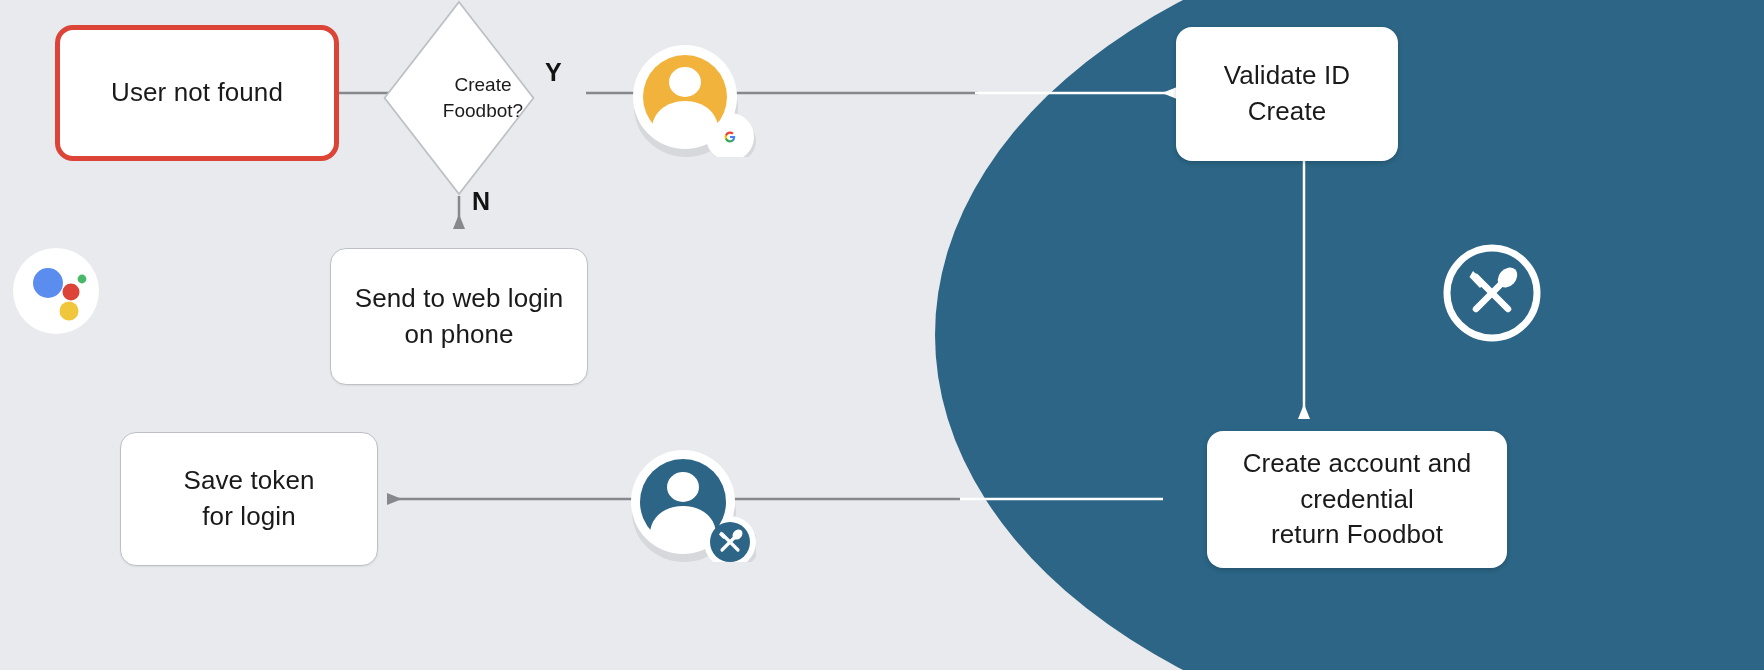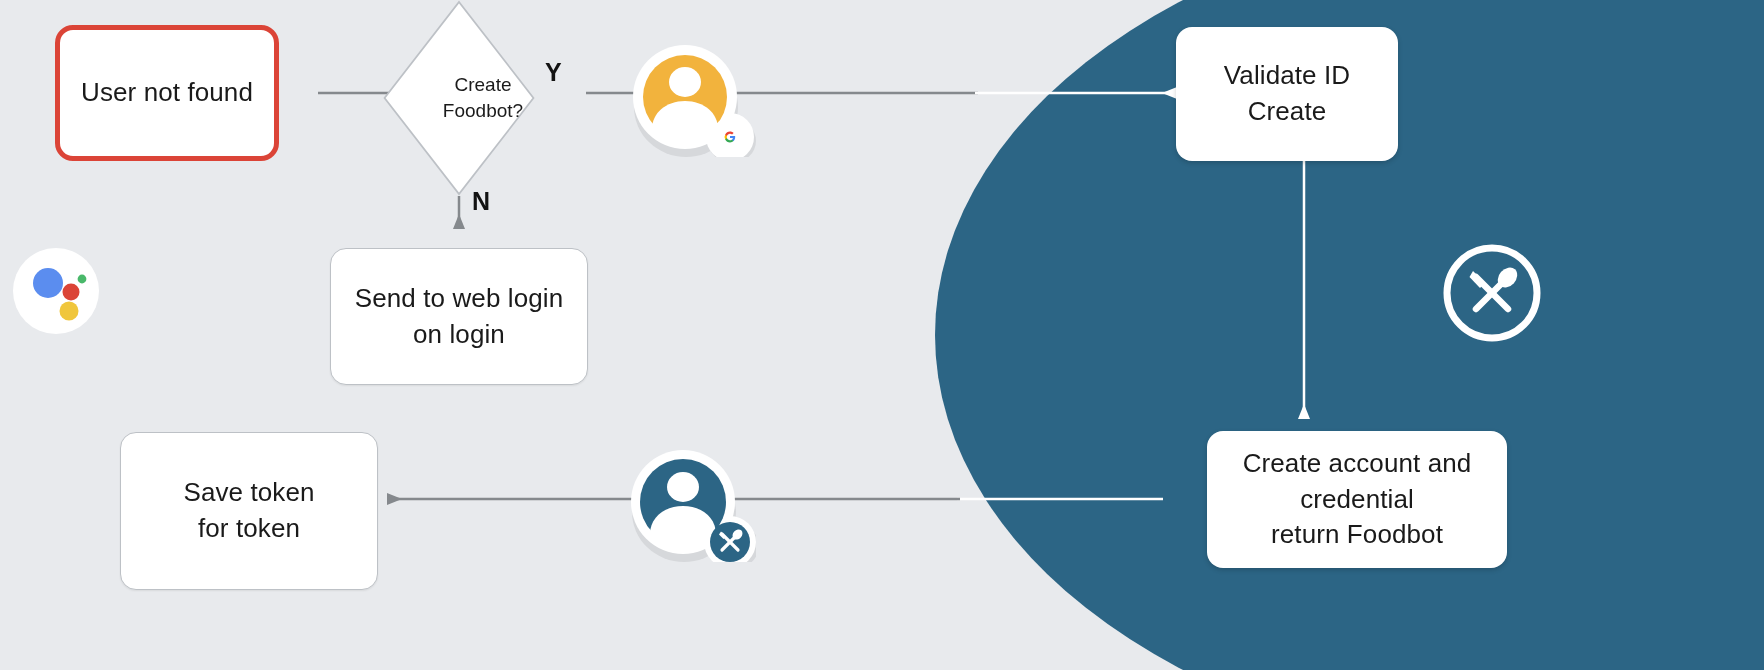--- a/index.html
+++ b/index.html
@@ -137,21 +137,21 @@
       <line x1="1304" y1="161" x2="1304" y2="418" stroke="#FFFFFF" stroke-width="2.5" marker-end="url(#arrowWhite)"></line>
     </g>
 
     <g>
       <line x1="1163" y1="499" x2="957" y2="499" stroke="#FFFFFF" stroke-width="2.5"></line>
       <line x1="960" y1="499" x2="722" y2="499" stroke="#85898D" stroke-width="2.5"></line>
       <line x1="648" y1="499" x2="388" y2="499" stroke="#85898D" stroke-width="2.5" marker-end="url(#arrowGrayL)"></line>
     </g>
   </svg>
 
-  <div class="node alert" style="left:55px; top:25px; width:224px; height:136px;">
+  <div class="node alert" style="left:55px; top:25px; width:284px; height:136px;">
     <span>User not found</span>
   </div>
 
   <div class="diamond-wrap" style="left:383px; top:0px; width:152px; height:196px;">
     <svg class="diamond-shape" viewBox="0 0 200 200" preserveAspectRatio="none">
       <polygon points="100,2 198,100 100,198 2,100" fill="#FFFFFF" stroke="#BDC1C6" stroke-width="2"></polygon>
     </svg>
   </div>
   <div style="position:absolute; left:383px; top:0px; width:200px; height:196px; display:flex; align-items:center; justify-content:center;">
     <div style="text-align:center; font-size:19px; line-height:1.38; color:#1a1a1a;">
@@ -159,28 +159,28 @@
       <div>Foodbot?</div>
     </div>
   </div>
 
   <div class="edge-label" style="left:545px; top:58px;">Y</div>
   <div class="edge-label" style="left:472px; top:187px;">N</div>
 
   <div class="node plain" style="left:330px; top:248px; width:258px; height:137px;">
     <div>
       <div>Send to web login</div>
-      <div>on login</div>
-    </div>
-  </div>
-
-  <div class="node plain" style="left:120px; top:432px; width:258px; height:158px;">
+      <div>on phone</div>
+    </div>
+  </div>
+
+  <div class="node plain" style="left:120px; top:432px; width:258px; height:134px;">
     <div>
       <div>Save token</div>
-      <div>for token</div>
+      <div>for login</div>
     </div>
   </div>
 
   <div class="node onteal" style="left:1176px; top:27px; width:222px; height:134px;text-align:center;">
     <div>
       <div>Validate ID</div>
       <div>Create</div>
     </div>
   </div>
 

